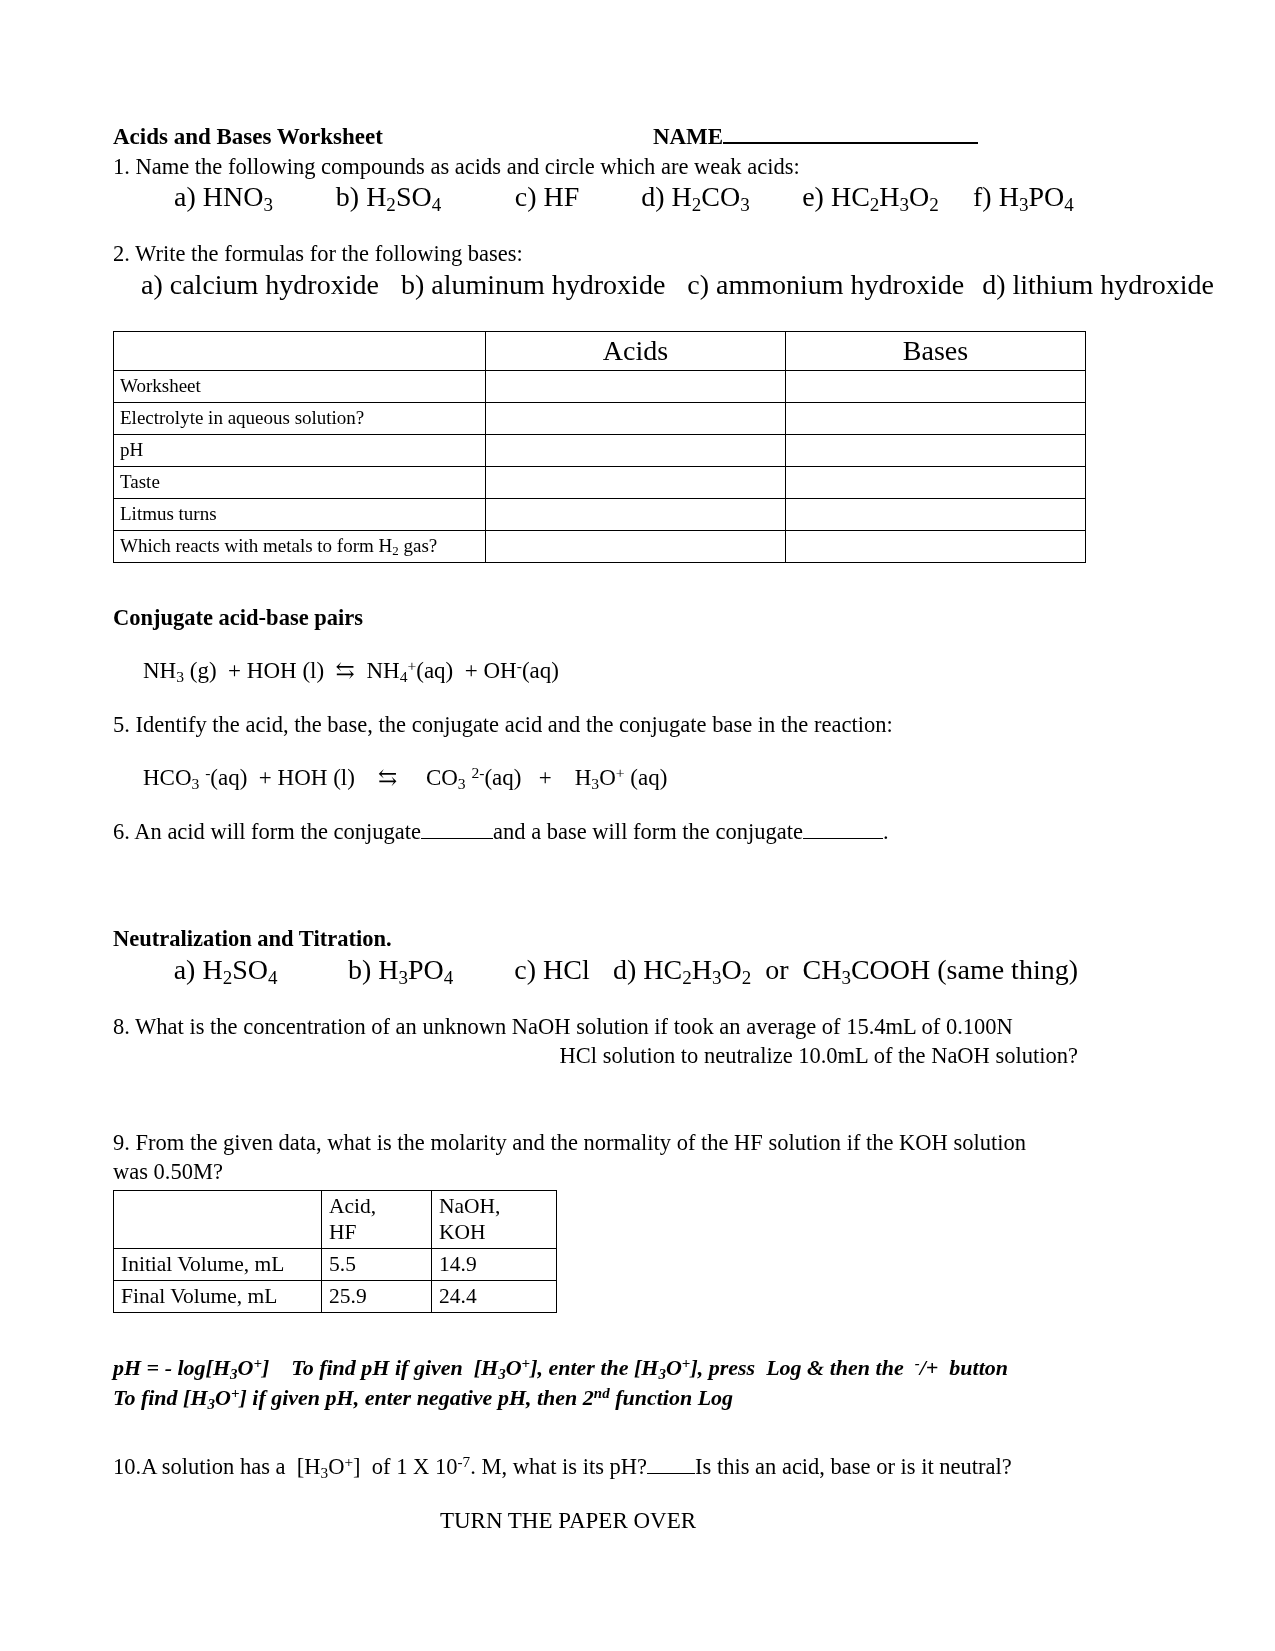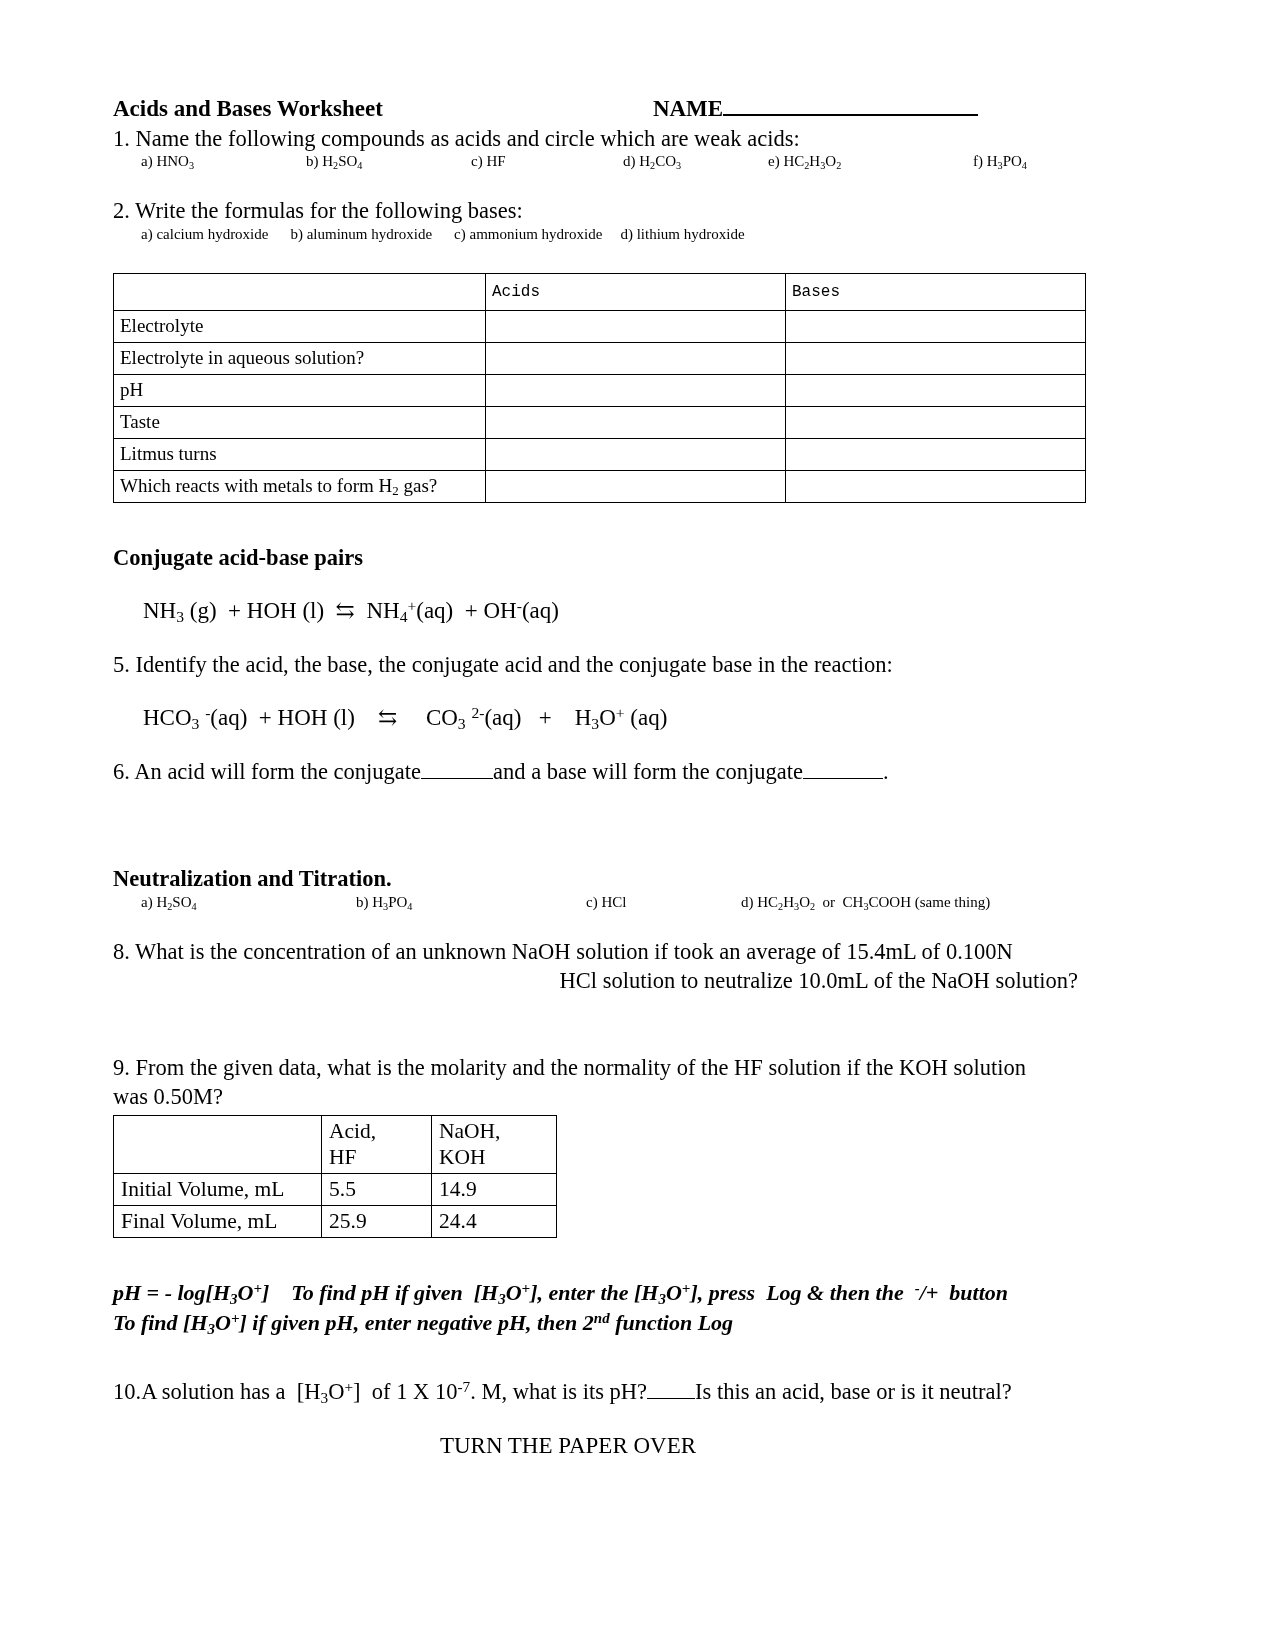--- a/index.html
+++ b/index.html
@@ -20,20 +20,21 @@
     left: 113px;
     top: 96px;
     width: 965px;
   }
   .title-row {
     display: flex;
     align-items: baseline;
     font-size: 23px;
     font-weight: bold;
     margin-bottom: 2px;
+    margin-top: 28px;
   }
   .title-main { white-space: nowrap; }
   .name-label {
     margin-left: 270px;
     white-space: nowrap;
   }
   .name-blank {
     display: inline-block;
     width: 255px;
     border-bottom: 2px solid #000;
@@ -44,22 +45,23 @@
     line-height: 1.30;
     margin: 0;
   }
   .indent { padding-left: 28px; text-align: right; }
   .spacer-sm { height: 14px; }
   .spacer-md { height: 26px; }
   .spacer-lg { height: 40px; }
   .spacer-xl { height: 58px; }
   .opts {
     display: flex;
-    font-size: 15px;
+    font-size: 28px;
     padding-left: 28px;
+    text-align: center;
   }
   .opts > span { white-space: nowrap; }
   sub { font-size: 0.68em; vertical-align: -0.25em; line-height: 0; }
   sup { font-size: 0.68em; vertical-align: 0.45em; line-height: 0; }
   h3.sec {
     font-size: 22.5px;
     font-weight: bold;
     margin: 0;
     line-height: 1.3;
   }
@@ -72,24 +74,23 @@
   table.grid td, table.grid th {
     border: 1.4px solid #000;
     font-size: 19px;
     font-weight: normal;
     padding: 3px 6px;
     height: 25px;
     text-align: left;
     vertical-align: middle;
   }
   table.grid th.hd {
-    text-align: left;
-    font-size: 16px;
+    text-align: center;
+    font-size: 28px;
     height: 30px;
-    font-family: Liberation Mono, monospace;
   }
   table.data {
     border-collapse: collapse;
     margin-top: 3px;
     table-layout: fixed;
   }
   table.data td {
     border: 1.5px solid #000;
     font-size: 21.5px;
     padding: 2px 7px;
@@ -158,21 +159,21 @@
         <col style="width:300px">
         <col style="width:300px">
       </colgroup>
     <tbody>
         <tr>
       <th class="hd"></th>
       <th class="hd">Acids</th>
       <th class="hd">Bases</th>
     </tr>
     <tr>
-      <td>Electrolyte</td>
+      <td>Worksheet</td>
       <td></td>
       <td></td>
     </tr>
     <tr>
       <td>Electrolyte in aqueous solution?</td>
       <td></td>
       <td></td>
     </tr>
     <tr>
       <td>pH</td>

